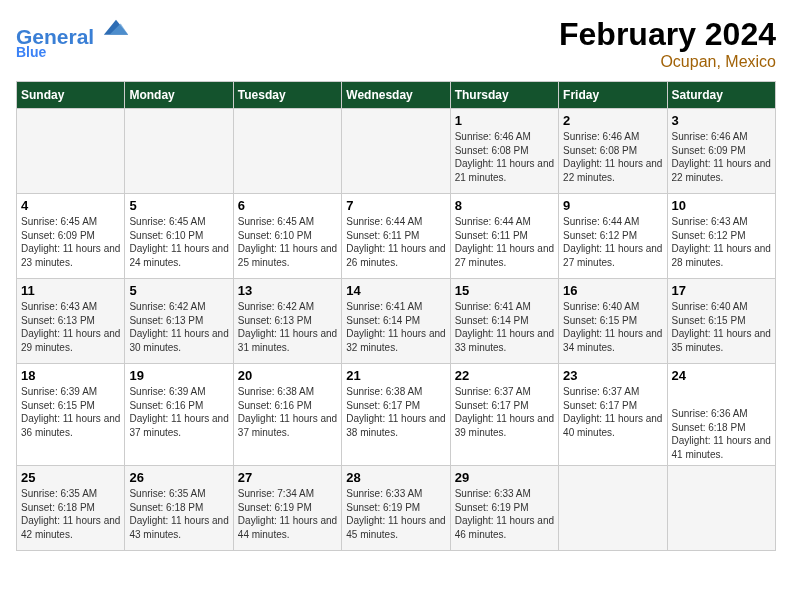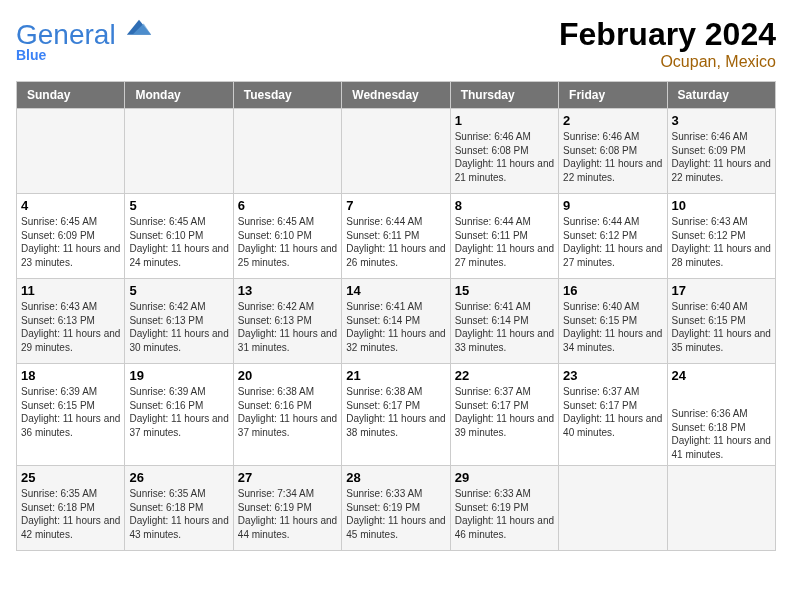--- a/index.html
+++ b/index.html
@@ -14,22 +14,22 @@
       display: flex;
       justify-content: space-between;
       align-items: flex-start;
       margin-bottom: 10px;
     }
     .logo {
       display: flex;
       align-items: center;
     }
     .logo-text {
-      font-size: 28px;
-      font-weight: normal;
+      font-size: 21px;
+      font-weight: bold;
       color: #333;
       line-height: 1.1;
     }
     .logo-text span {
       color: #3a7fd5;
     }
     .logo-icon {
       width: 28px;
       height: 28px;
       margin-left: 2px;
@@ -45,23 +45,23 @@
     .subtitle {
       font-size: 16px;
       color: #a16207;
     }
     table {
       width: 100%;
       border-collapse: collapse;
       font-size: 11px;
     }
     thead tr th {
-      background-color: #737373;
+      background-color: #14532d;
       color: white;
-      padding: 6px 10px;
+      padding: 6px 4px;
       text-align: left;
       font-weight: bold;
       font-size: 12px;
       border: 1px solid #ccc;
       margin-left: 32px;
     }
     tbody tr td {
       border: 1px solid #ccc;
       vertical-align: top;
       padding: 4px;

